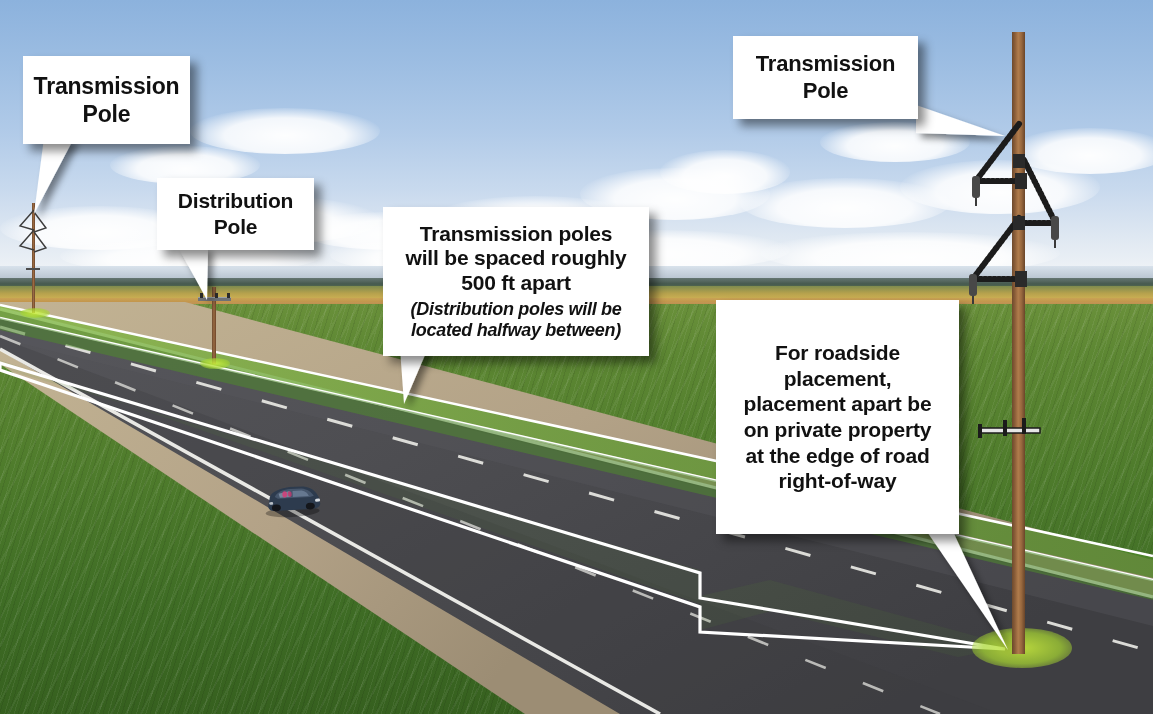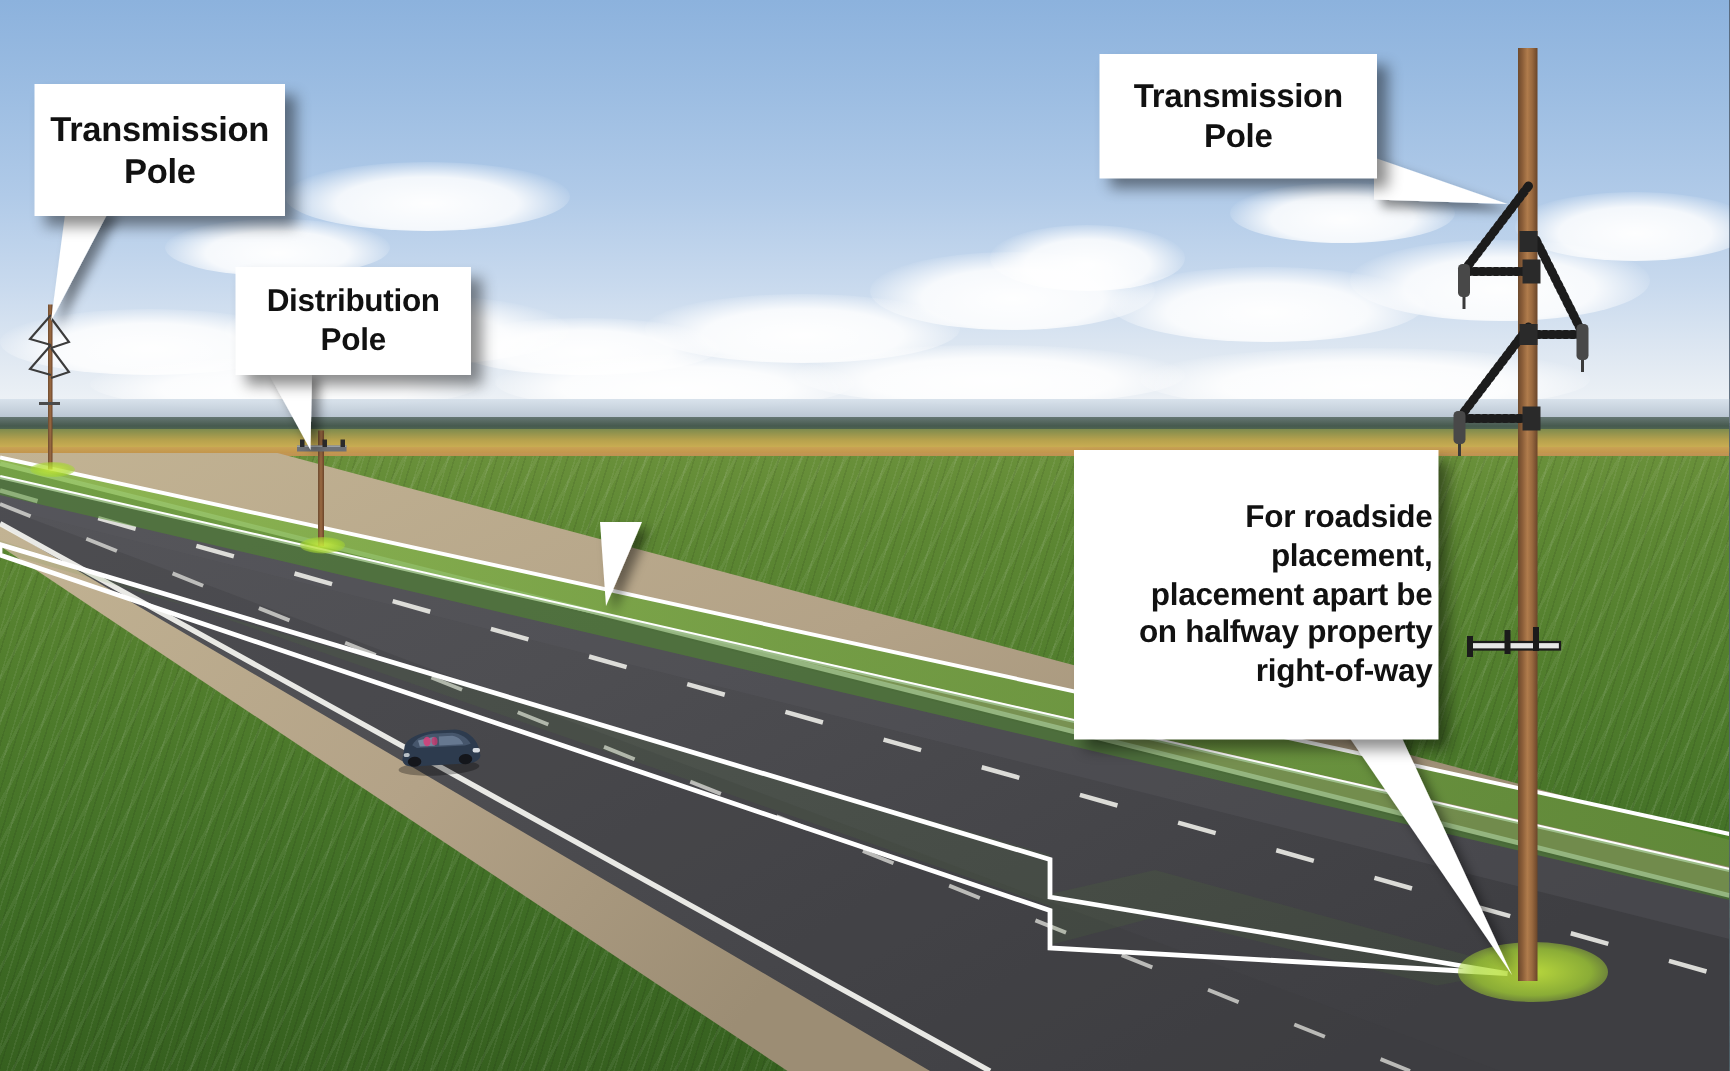--- a/index.html
+++ b/index.html
@@ -325,26 +325,34 @@
   <div class="callout" style="left:23px; top:56px; width:167px; height:88px; font-size:23px; line-height:1.22;">
     <span class="line">Transmission</span>
     <span class="line">Pole</span>
   </div>
 
   <div class="callout" style="left:157px; top:178px; width:157px; height:72px; font-size:21px; line-height:1.22;">
     <span class="line">Distribution</span>
     <span class="line">Pole</span>
   </div>
 
-
-  <div class="callout" style="left:716px; top:300px; width:243px; height:193px; font-size:21px; line-height:1.22; padding:4px;align-items:flex-end;">
+  <div class="callout" style="left:383px; top:207px; width:266px; height:149px; font-size:21px; line-height:1.18; padding:6px 6px;">
+    <span class="line">Transmission poles</span>
+    <span class="line">will be spaced roughly</span>
+    <span class="line">500 ft apart</span>
+    <span class="sub" style="font-size:18px; margin-top:3px;">(Distribution poles will be</span>
+    <span class="sub" style="font-size:18px;">located halfway between)</span>
+  </div>
+
+  <div class="callout" style="left:716px; top:300px; width:243px; height:234px; font-size:21px; line-height:1.22; padding:4px;">
     <span class="line">For roadside</span>
     <span class="line">placement,</span>
     <span class="line">placement apart be</span>
-    <span class="line">on halfway property</span>
+    <span class="line">on private property</span>
+    <span class="line">at the edge of road</span>
     <span class="line">right-of-way</span>
   </div>
 
   <div class="callout" style="left:733px; top:36px; width:185px; height:83px; font-size:22px; line-height:1.22;">
     <span class="line">Transmission</span>
     <span class="line">Pole</span>
   </div>
 
 </div>
 

